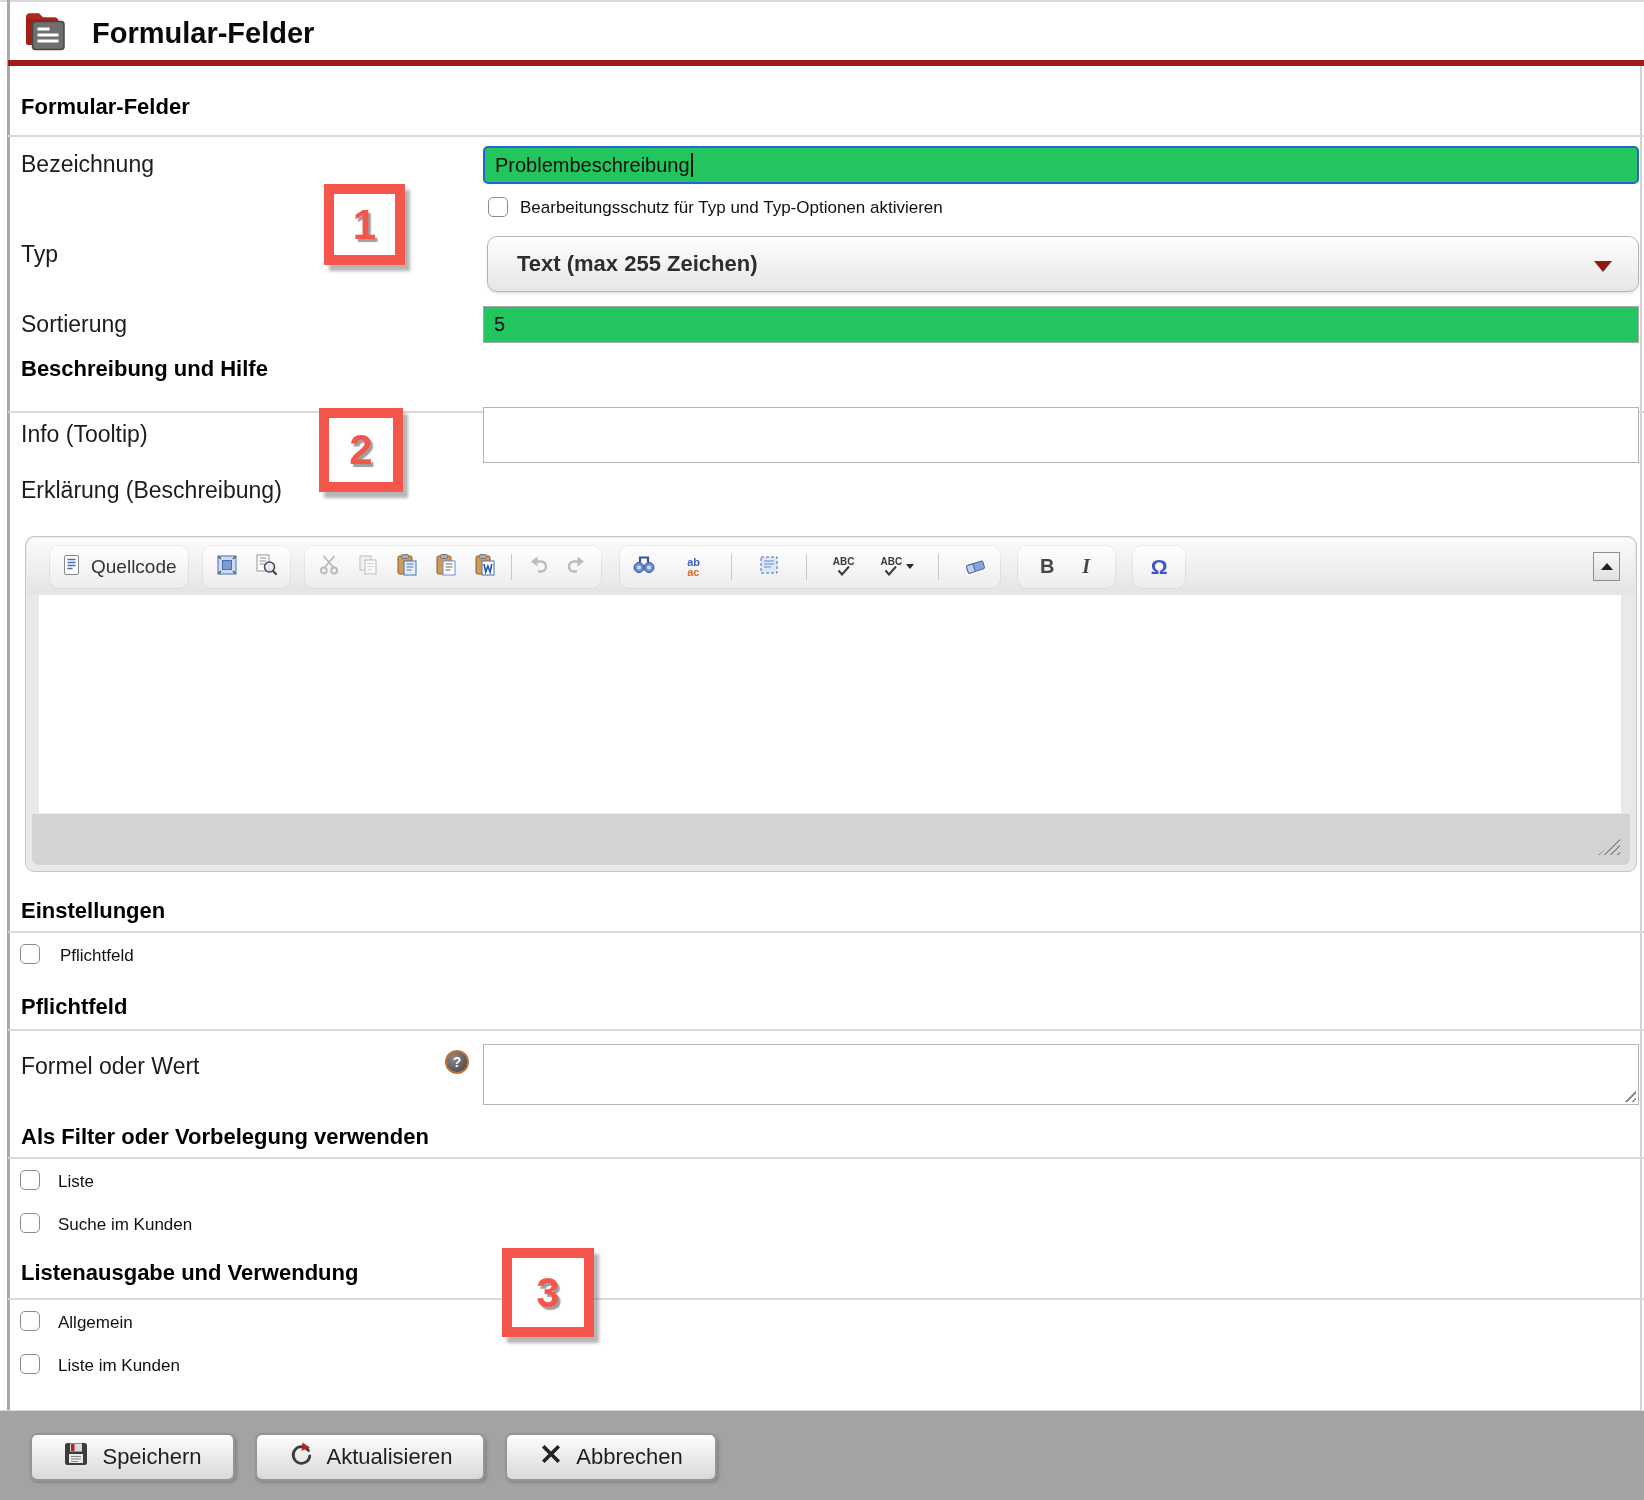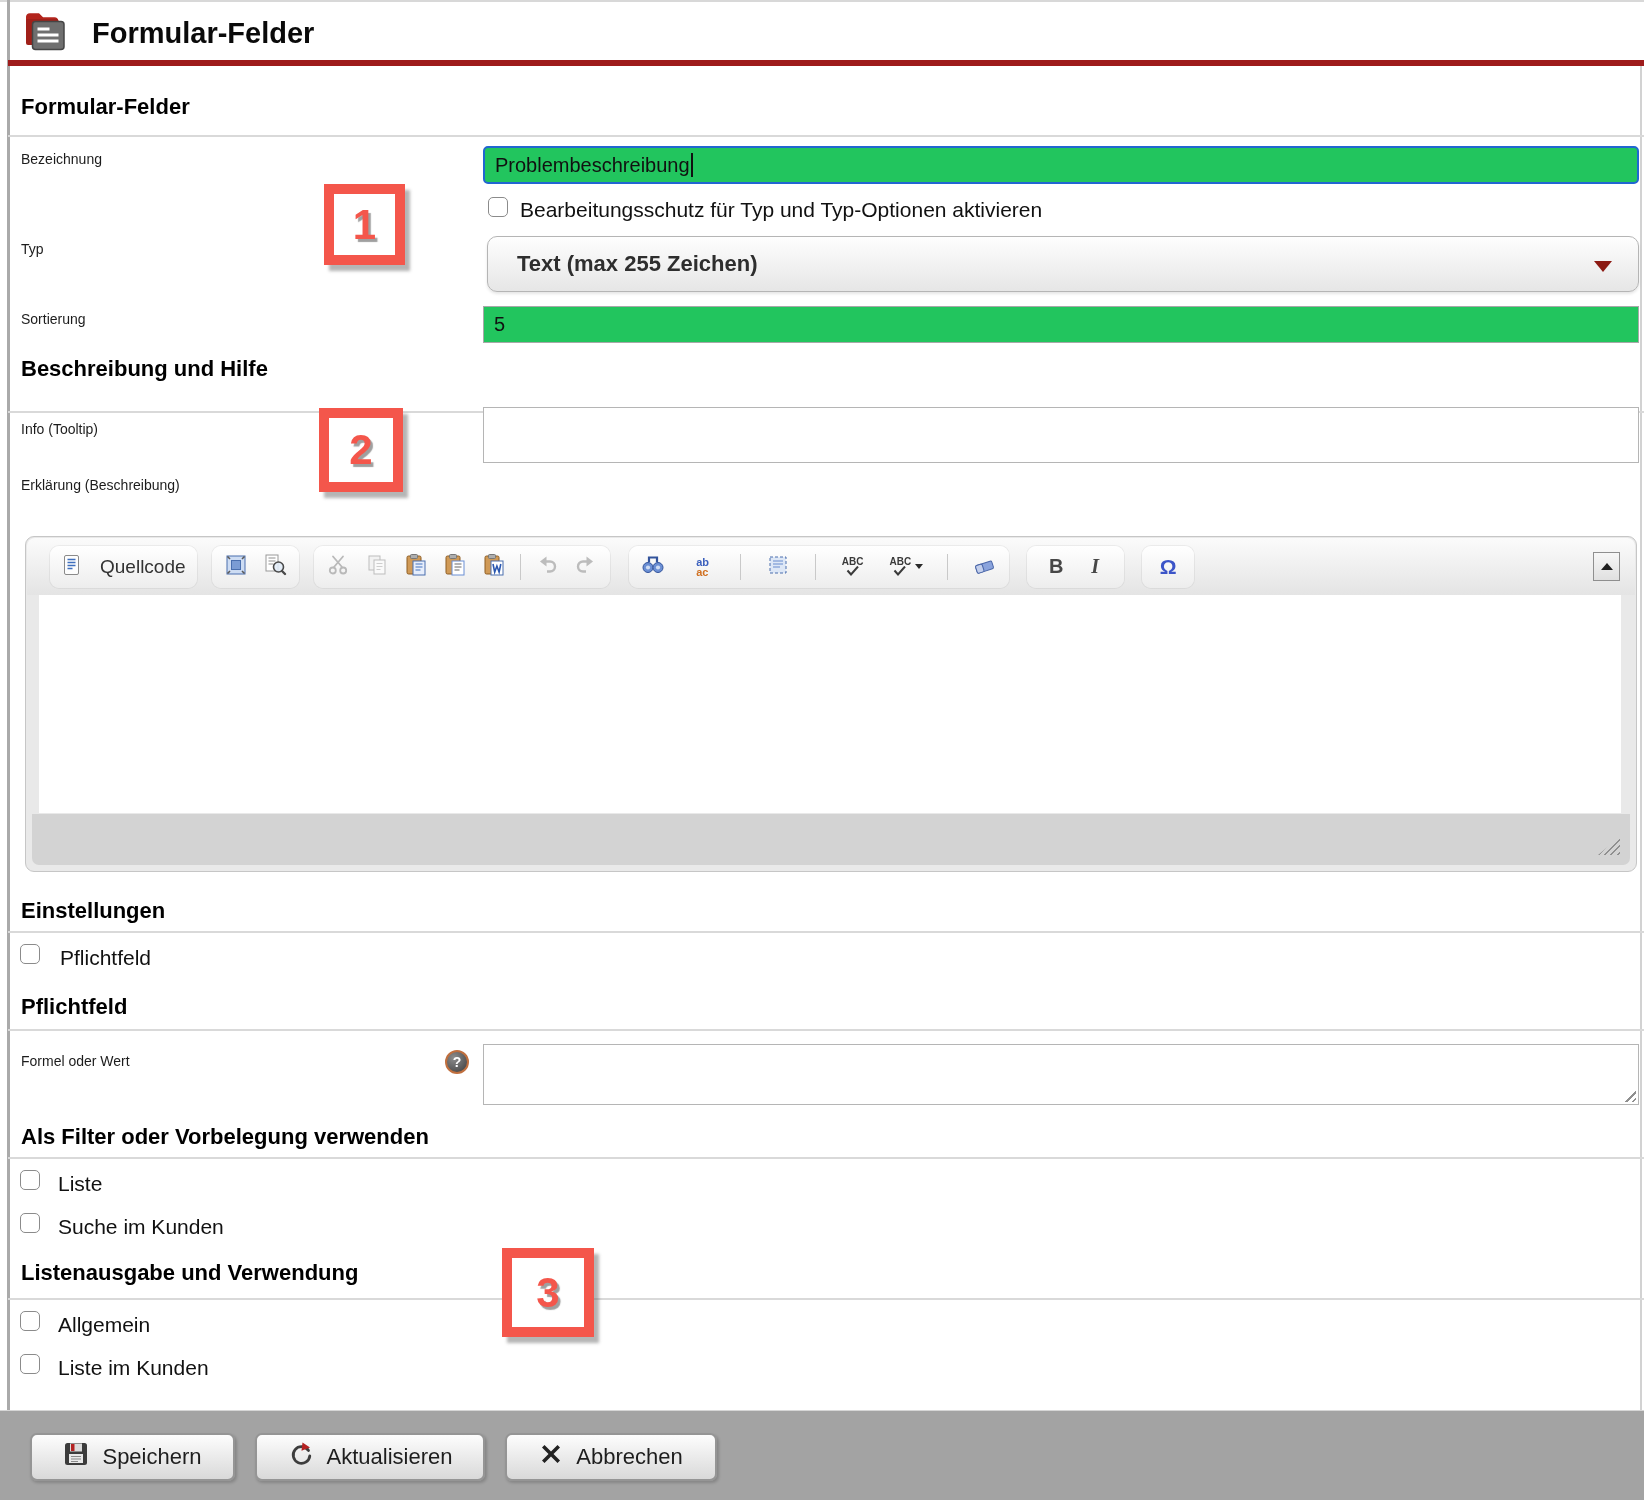--- a/index.html
+++ b/index.html
@@ -6,46 +6,46 @@
   .page{position:relative;width:1644px;height:1500px;background:#fff;overflow:hidden;
         font-family:"Liberation Sans",sans-serif;color:#1c1c1c;}
   .abs{position:absolute;}
   .edge-top{left:0;top:0;width:100%;height:2px;background:#d8d8d8;}
   .edge-left{left:7px;top:0;width:3px;height:1410px;background:#aaa;}
   .edge-right{left:1640px;top:66px;width:2px;height:1344px;background:#d2d2d2;}
   .page-title{font-size:29px;font-weight:bold;color:#0a0a0a;}
   .red-rule{left:8px;top:60px;right:0;height:6px;background:#9e1b1b;}
   .h2{font-size:22px;font-weight:bold;color:#000;}
   .divider{left:8px;right:0;height:2px;background:#d9d9d9;}
-  .lbl{font-size:14px;color:#1c1c1c;}
+  .lbl{font-size:23px;color:#1c1c1c;}
   .textbox{background:#22c55e;border:1.5px solid #a8a8a8;display:flex;align-items:center;
            padding:0 10px;font-size:20px;color:#111;box-sizing:border-box;}
   .textbox.focus{border:2.5px solid #2166d1;border-radius:5px;}
   .caret{display:inline-block;width:2px;height:24px;background:#111;margin-left:1px;}
   .cb{width:20px;height:20px;background:#fff;border:1.5px solid #8b8b8b;border-radius:5px;box-sizing:border-box;}
-  .cblbl{font-size:21px;color:#111;}
+  .cblbl{font-size:17px;color:#111;}
   .dd{background:linear-gradient(#fefefe,#e6e6e6);border:1px solid #b5b5b5;border-radius:10px;
       box-shadow:0 2px 3px rgba(0,0,0,.10);display:flex;align-items:center;box-sizing:border-box;}
   .ddtext{font-size:22px;font-weight:bold;color:#2e2e2e;margin-left:29px;}
   .ddcaret{position:absolute;right:26px;top:24px;width:0;height:0;
            border-left:9px solid transparent;border-right:9px solid transparent;border-top:11px solid #8c1a12;}
   textarea.plain{background:#fff;border:1.5px solid #b5b5b5;box-sizing:border-box;resize:none;
                  font-family:"Liberation Sans",sans-serif;font-size:20px;padding:6px 10px;}
   .resize-grip{position:absolute;width:14px;height:14px;
         background:repeating-linear-gradient(135deg,transparent 0 3px,#8f8f8f 3px 4.5px);
         clip-path:polygon(100% 0,100% 100%,0 100%);}
   
   .edshell{background:#e9e9e9;border:1px solid #c6c6c6;border-radius:9px;box-sizing:border-box;}
   .edtoolbar{position:absolute;left:1px;right:1px;top:1px;height:57px;border-radius:8px 8px 0 0;
              background:linear-gradient(#fbfbfb,#e4e4e4);display:flex;align-items:center;}
   .pill{background:linear-gradient(#ffffff,#ededed);border-radius:9px;display:flex;align-items:center;
         gap:13px;padding:0 11px;height:42px;box-shadow:0 0 0 1px rgba(0,0,0,.05);}
   .tbtn{display:flex;align-items:center;justify-content:center;min-width:26px;height:34px;}
   .tsep{width:1px;height:26px;background:#c9c9c9;}
-  .srclbl{font-size:19px;color:#333;margin-left:17px;}
+  .srclbl{font-size:19px;color:#333;margin-left:8px;}
   .edcontent{position:absolute;left:13px;right:15px;top:58px;bottom:58px;background:#fff;}
   .edbottom{position:absolute;left:6px;right:6px;bottom:6px;height:51px;background:#d3d3d3;border-radius:0 0 7px 7px;}
   .collapse-btn{position:absolute;right:15px;top:14px;width:27px;height:29px;box-sizing:border-box;
         background:linear-gradient(#f7f7f7,#e0e0e0);border:1px solid #8f8f8f;
         display:flex;align-items:center;justify-content:center;}
   .tri-up{width:0;height:0;border-left:6px solid transparent;border-right:6px solid transparent;border-bottom:7px solid #1f1f1f;}
   .repl{display:flex;flex-direction:column;line-height:10px;font-size:11px;font-weight:bold;}
   .repl .r1{color:#3a5fbd;}.repl .r2{color:#d07020;}
   .spell{display:flex;flex-direction:column;align-items:center;line-height:9px;}
   .spell .abc{font-size:10px;font-weight:bold;color:#3a3a3a;letter-spacing:0;}

